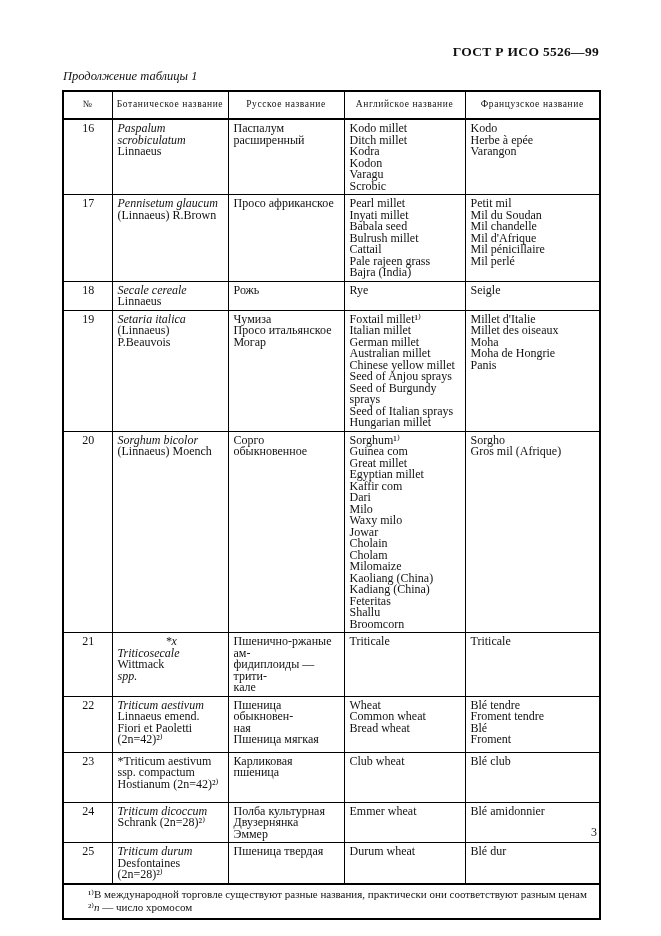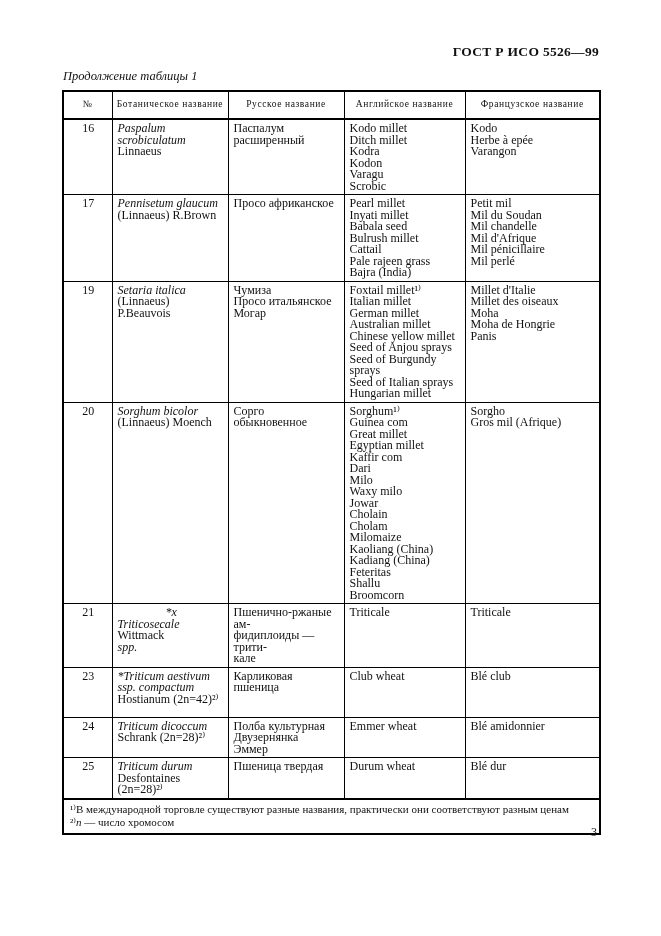--- a/index.html
+++ b/index.html
@@ -59,21 +59,21 @@
     height: 28px;
   }
   td.num-cell {
     text-align: center;
     padding-top: 4px;
   }
   tr.footnote-row td {
     border-top: 2px solid #000;
     font-size: 11px;
     line-height: 13px;
-    padding: 3px 6px 4px 6px;
+    padding: 3px 6px 4px 24px;
     white-space: normal;
   }
   .page-number {
     position: absolute;
     top: 825px;
     left: 591px;
     font-size: 12px;
   }
 </style>
 </head>
@@ -128,20 +128,28 @@
 Bulrush millet
 Cattail
 Pale rajeen grass
 Bajra (India)</td>
         <td>Petit mil
 Mil du Soudan
 Mil chandelle
 Mil d'Afrique
 Mil pénicillaire
 Mil perlé</td>
+      </tr>
+      <tr style="height:26px">
+        <td class="num-cell">18</td>
+        <td><span style="font-style: italic;">Secale cereale</span><span>
+Linnaeus</span></td>
+        <td>Рожь</td>
+        <td>Rye</td>
+        <td>Seigle</td>
       </tr>
       <tr style="height:112px">
         <td class="num-cell">19</td>
         <td><span style="font-style: italic;">Setaria italica</span><span>
 (Linnaeus) P.Beauvois</span></td>
         <td>Чумиза
 Просо итальянское
 Могар</td>
         <td>Foxtail millet¹⁾
 Italian millet
@@ -186,23 +194,38 @@
       <tr style="height:44px">
         <td class="num-cell">21</td>
         <td><span style="font-style: italic; margin-left: 48px;">*x Triticosecale</span><span> Wittmack</span><span style="font-style: italic;">
 spp.</span></td>
         <td>Пшенично-ржаные ам-
 фидиплоиды — трити-
 кале</td>
         <td>Triticale</td>
         <td>Triticale</td>
       </tr>
+      <tr style="height:56px">
+        <td class="num-cell">22</td>
+        <td><span style="font-style: italic;">Triticum aestivum</span><span>
+Linnaeus emend. Fiori et Paoletti (2n=42)²⁾</span></td>
+        <td>Пшеница обыкновен-
+ная
+Пшеница мягкая</td>
+        <td>Wheat
+Common wheat
+Bread wheat</td>
+        <td>Blé tendre
+Froment tendre
+Blé
+Froment</td>
+      </tr>
       <tr style="height:50px">
         <td class="num-cell">23</td>
-        <td><span style="font-style: italic;">*Triticum aestivum
+        <td><span style="">*Triticum aestivum
 ssp. compactum</span><span>
 Hostianum (2n=42)²⁾</span></td>
         <td>Карликовая пшеница</td>
         <td>Club wheat</td>
         <td>Blé club</td>
       </tr>
       <tr style="height:39px">
         <td class="num-cell">24</td>
         <td><span style="font-style: italic;">Triticum dicoccum</span><span>
 Schrank (2n=28)²⁾</span></td>

